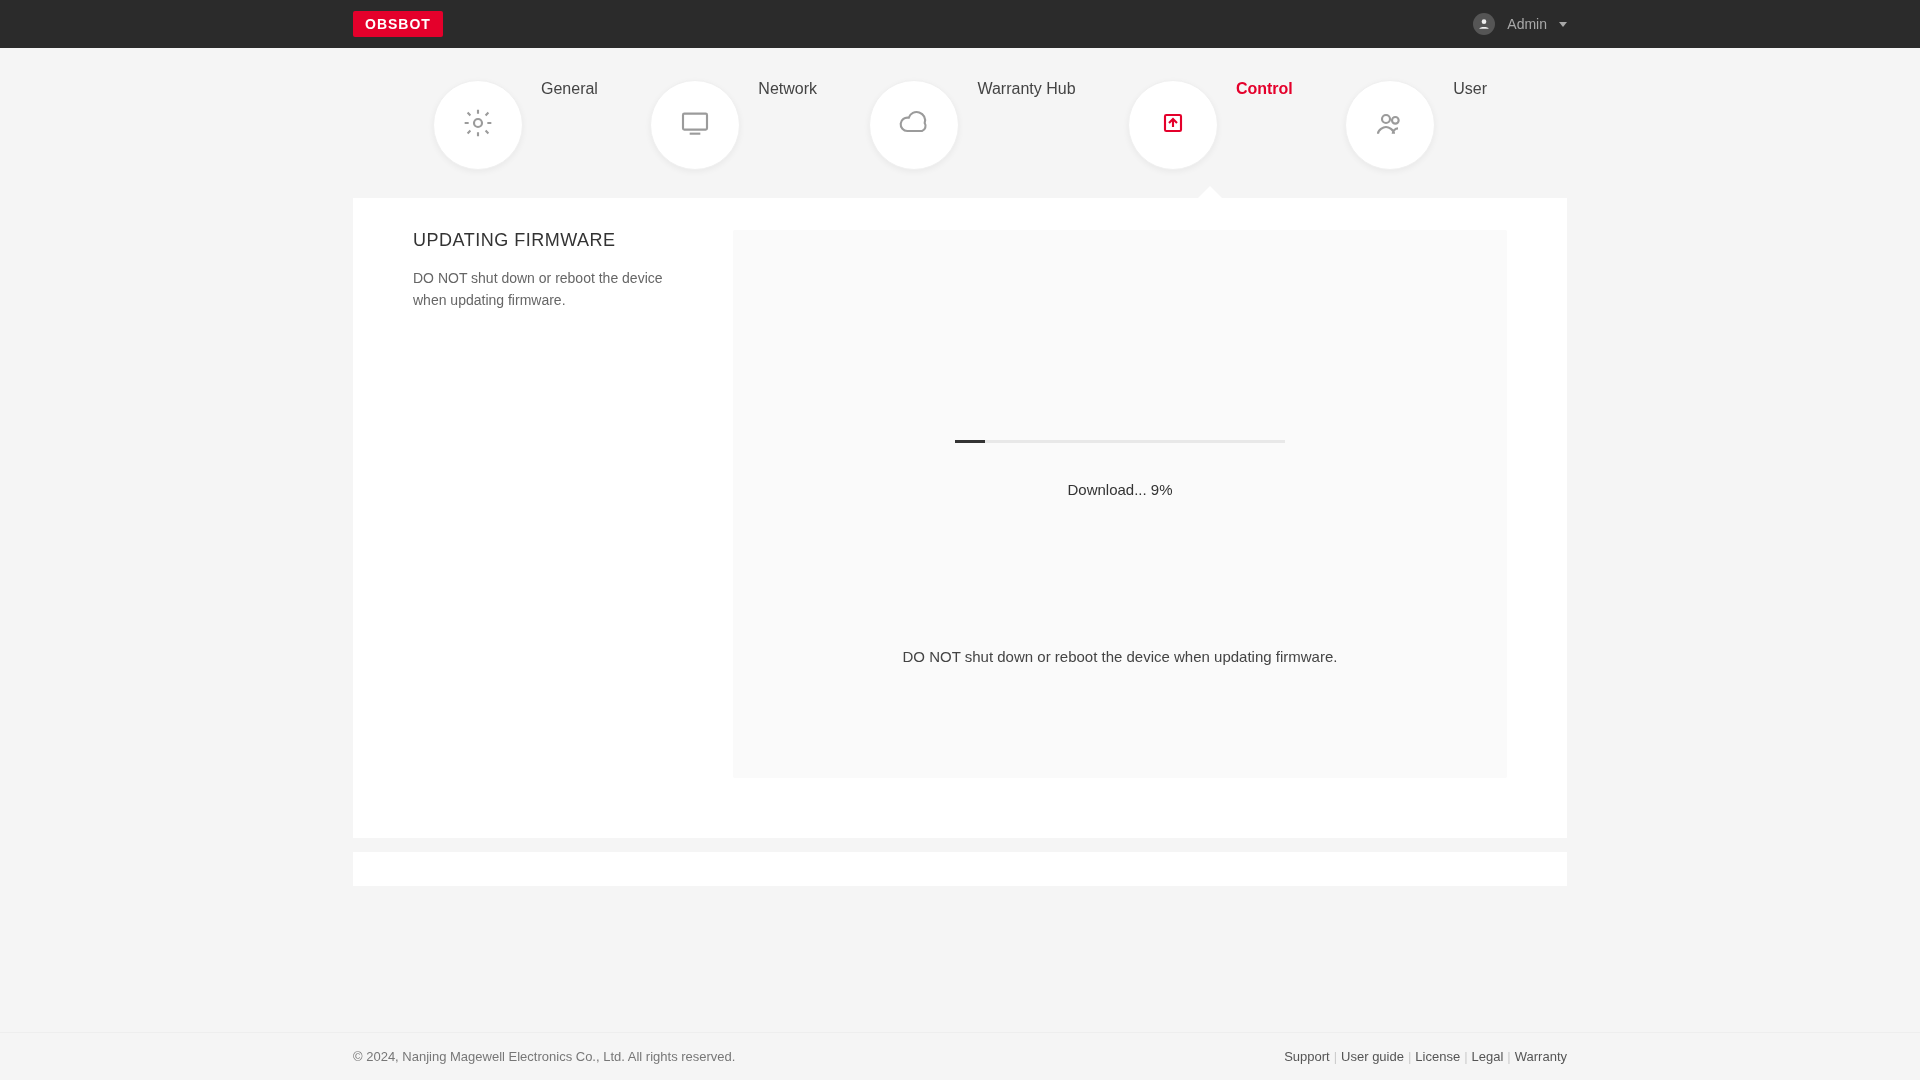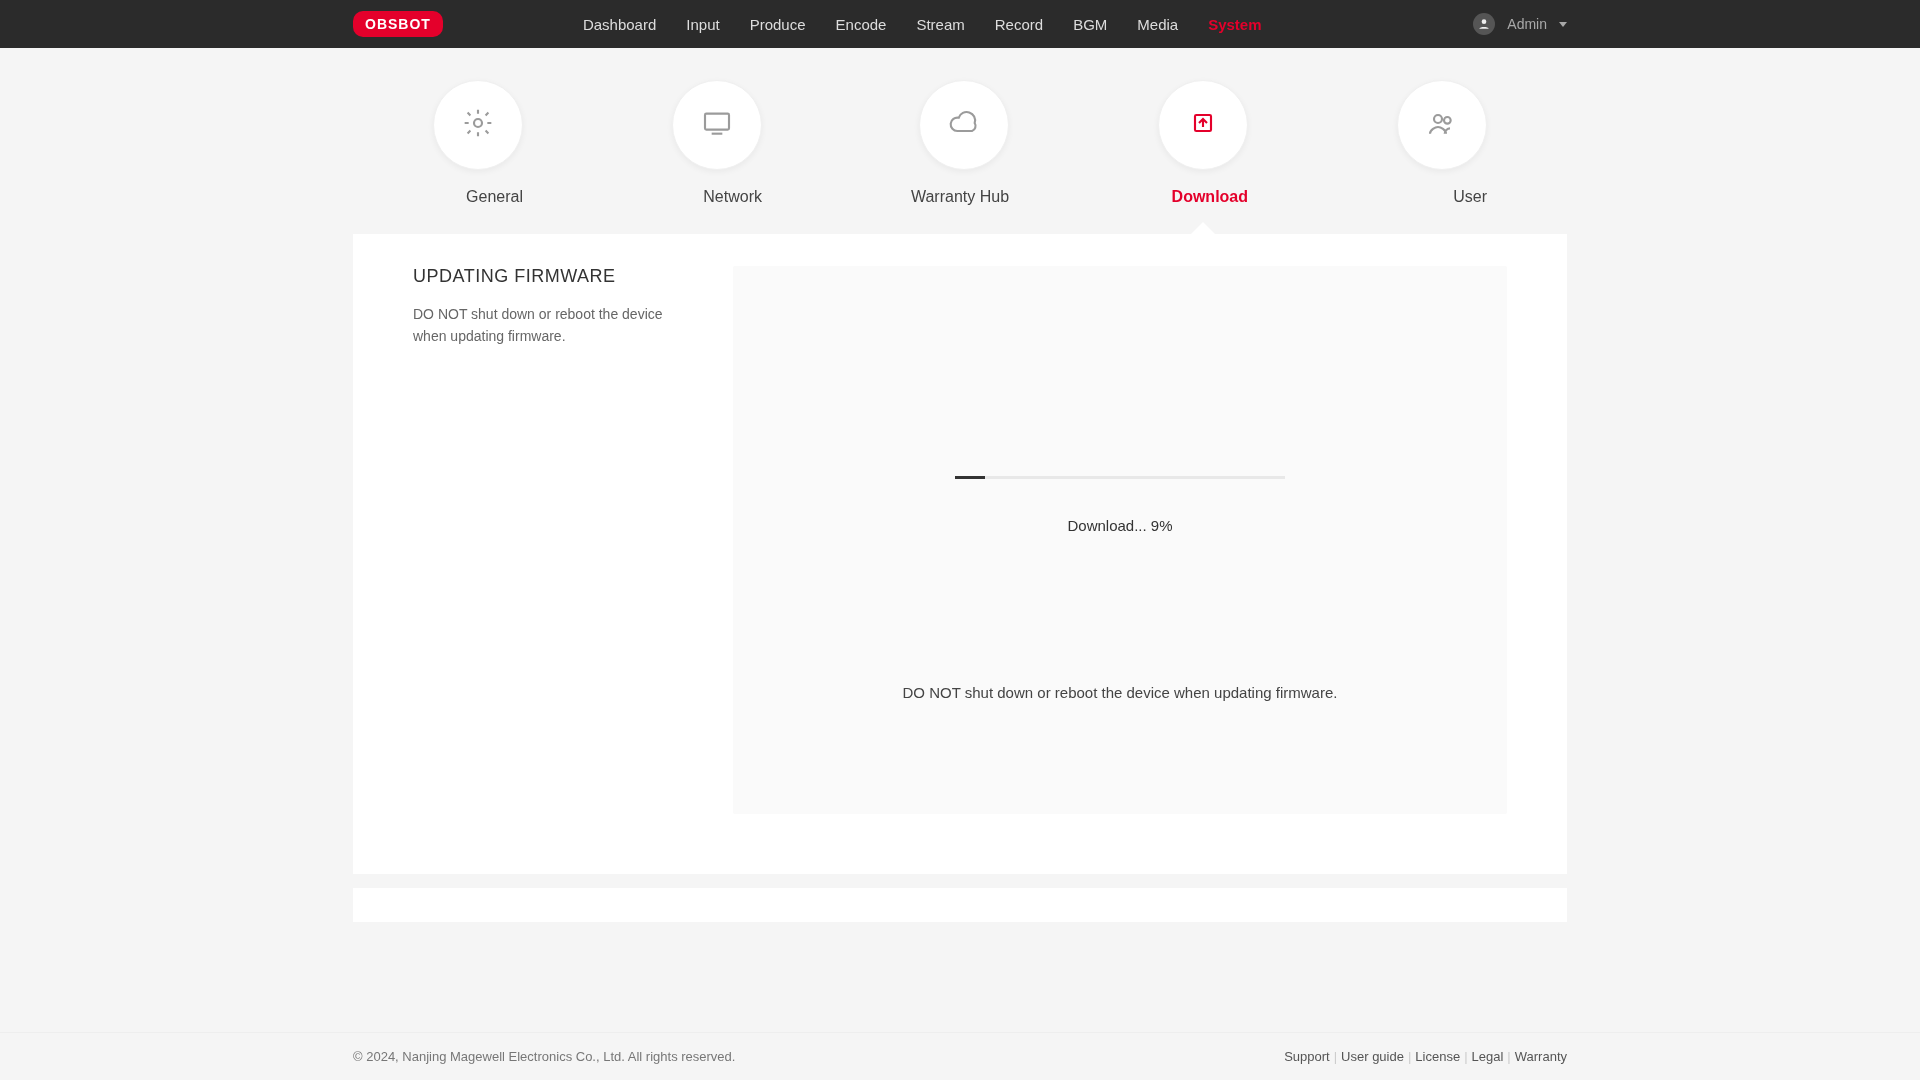--- a/index.html
+++ b/index.html
@@ -1,31 +1,31 @@
 <!DOCTYPE html>
 <html><head>
 <meta charset="utf-8">
 <style>
   * { box-sizing: border-box; margin: 0; padding: 0; }
   html, body { width: 1920px; height: 1080px; font-family: -apple-system, "Segoe UI", Helvetica, Arial, sans-serif; background: #f5f5f5; color: #333; }
   
   .topbar { width: 100%; height: 48px; background: #2b2b2b; display: flex; align-items: center; padding: 0 4px; }
   .topbar-inner { width: 1214px; margin: 0 auto; display: flex; align-items: center; height: 100%; }
-  .logo { background: #e4002b; color: #fff; font-weight: 700; font-size: 14px; letter-spacing: 1px; padding: 4px 12px; border-radius: 10px; height: 26px; display:flex; align-items:center; }
+  .logo { background: #e4002b; color: #fff; font-weight: 700; font-size: 14px; letter-spacing: 1px; padding: 4px 12px; border-radius: 2px; height: 26px; display:flex; align-items:center; }
   .nav { display: flex; gap: 30px; margin-left: 140px; }
   .nav a { color: #ddd; font-size: 15px; text-decoration: none; cursor: pointer; }
   .nav a.active { color: #e4002b; font-weight: 700; }
   .spacer { flex: 1; }
   .user-chip { display: flex; align-items: center; gap: 12px; color: #a8a8a8; font-size: 14px; cursor: pointer; }
   .avatar-circle { width: 22px; height: 22px; border-radius: 50%; background: #555; display:flex; align-items:center; justify-content:center; }
   .avatar-circle svg { width: 14px; height: 14px; fill: #eee; }
   .chev { width: 0; height: 0; border-left: 4px solid transparent; border-right: 4px solid transparent; border-top: 5px solid #a8a8a8; }
   
   .subtabs-wrap { width: 1214px; margin: 0 auto; display: flex; justify-content: space-between; padding: 32px 80px 28px 80px; }
-  .subtab { display: flex; flex-direction: column; align-items: flex-end; gap: 18px; cursor: pointer; position: relative; }
+  .subtab { display: flex; flex-direction: row; align-items: flex-start; gap: 18px; cursor: pointer; position: relative; }
   .subtab .circle { width: 90px; height: 90px; border-radius: 50%; background: #fff; border: 1px solid #f0f0f0; display:flex; align-items:center; justify-content:center; box-shadow: 0 2px 6px rgba(0,0,0,0.05); }
   .subtab .circle svg { width: 32px; height: 32px; stroke: #9b9b9b; fill: none; stroke-width: 1.6; }
   .subtab.active .circle svg { stroke: #e4002b; }
   .subtab .label { font-size: 16px; color: #444; }
   .subtab.active .label { color: #e4002b; font-weight: 600; }
   
   .subtab.active::after { content:""; position:absolute; bottom:-28px; left:50%; transform:translateX(-50%); width:0; height:0; border-left:12px solid transparent; border-right:12px solid transparent; border-bottom:12px solid #fff; }
   
   .main-card { width: 1214px; margin: 0 auto; background: #fff; display: flex; padding: 32px 60px 60px 60px; gap: 60px; min-height: 640px; }
   .left-col { width: 260px; }
@@ -44,31 +44,20 @@
   .footer-links { margin-left:auto; display:flex; gap: 4px; align-items:center; }
   .footer-links a { color:#555; text-decoration:none; cursor:pointer; }
   .footer-links .sep { color:#ccc; }
 </style>
 </head>
 <body>
 
 <div class="topbar">
   <div class="topbar-inner">
     <div class="logo">OBSBOT</div>
-    <nav class="nav">
-      <a>Dashboard</a>
-      <a>Input</a>
-      <a>Produce</a>
-      <a>Encode</a>
-      <a>Stream</a>
-      <a>Record</a>
-      <a>BGM</a>
-      <a>Media</a>
-      <a class="active">System</a>
-    </nav>
     <div class="spacer"></div>
     <div class="user-chip">
       <span class="avatar-circle">
         <svg viewBox="0 0 24 24">
             <circle cx="12" cy="8" r="4"></circle>
             <path d="M4 20c0-4 16-4 16 0"></path>
           </svg>
       </span>
       <span>Admin</span>
       <span class="chev"></span>
@@ -103,21 +92,21 @@
       </div>
     <span class="label">Warranty Hub</span>
   </div>
   <div class="subtab active">
     <div class="circle">
         <span><svg viewBox="0 0 24 24">
             <rect x="6" y="6" width="12" height="12" rx="1"></rect>
             <path d="M12 15V9M9 12l3-3 3 3"></path>
           </svg></span>
       </div>
-    <span class="label">Download</span>
+    <span class="label">Control</span>
   </div>
   <div class="subtab">
     <div class="circle">
         <span><svg viewBox="0 0 24 24">
             <circle cx="9" cy="9" r="3"></circle>
             <circle cx="16" cy="10" r="2.5"></circle>
             <path d="M3 20c0-3 4-5 6-5s6 2 6 5M14 20c0-2 2-4 4-4"></path>
           </svg></span>
       </div>
     <span class="label">User</span>

